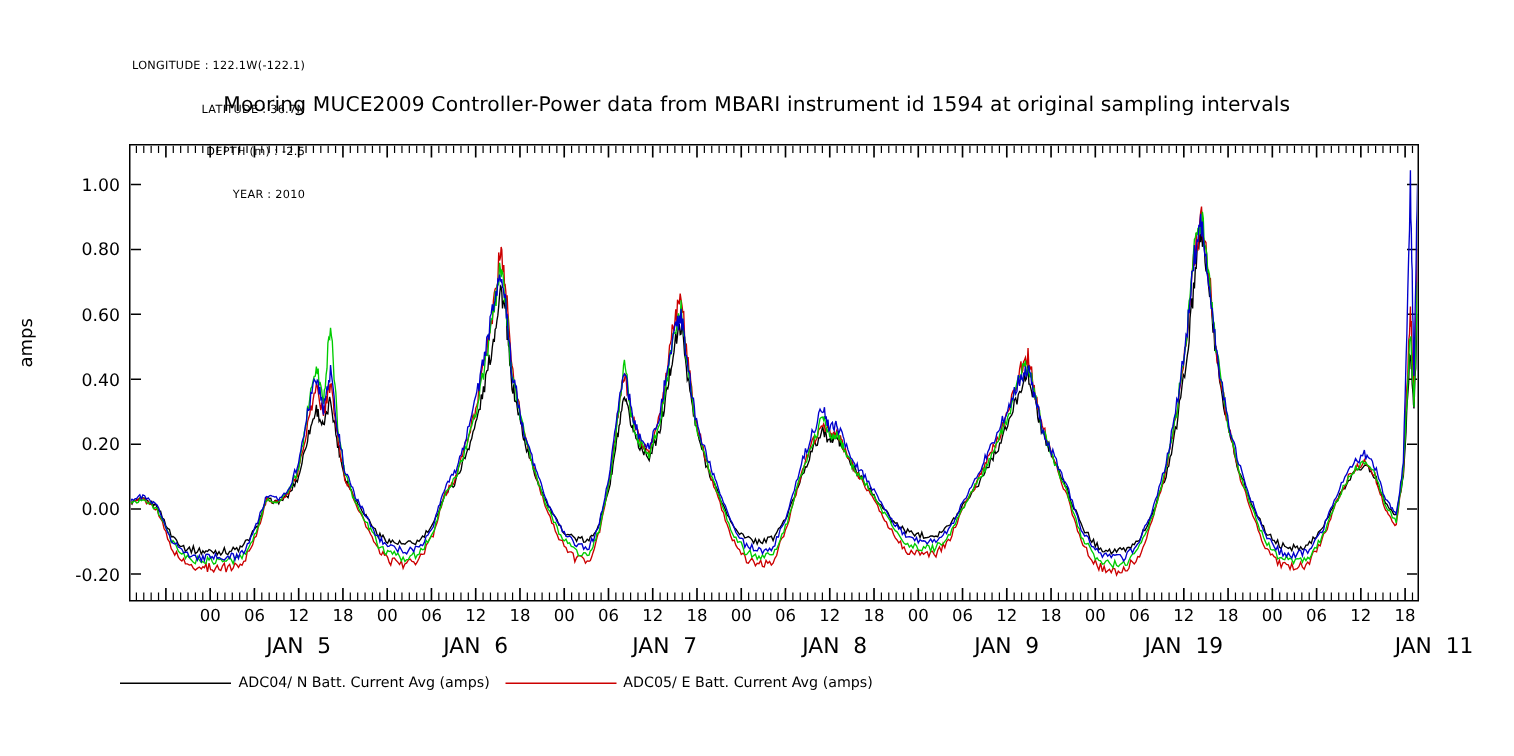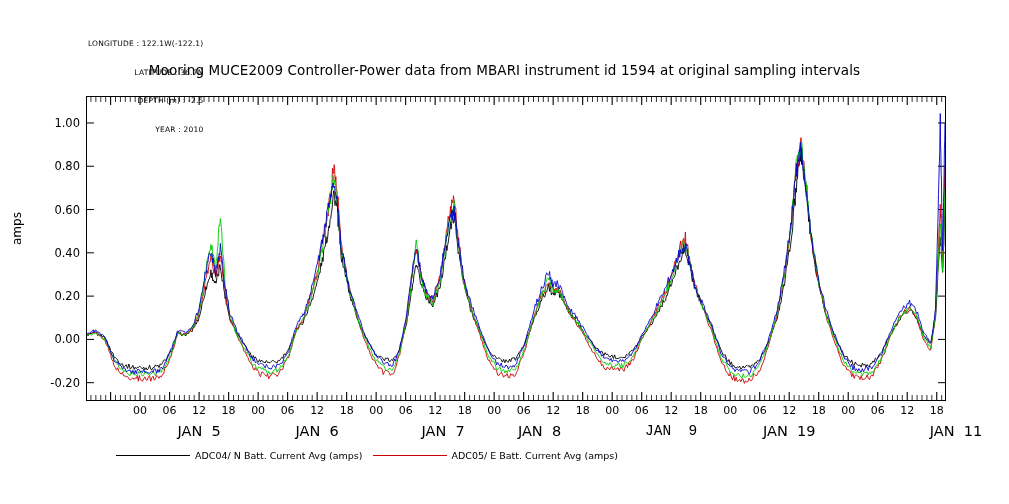--- a/index.html
+++ b/index.html
@@ -86,21 +86,21 @@
     left: 0;
     top: 446px;
     width: 1009px;
     font-size: 9.5px;
   }
   .legend-row {
     display: flex;
     flex-direction: row;
     align-items: center;
     height: 18px;
-    padding-left: 116px;
+    padding-left: 80px;
   }
   .legend-item {
     display: flex;
     align-items: center;
     white-space: nowrap;
     margin-right: 10px;
   }
   .legend-line {
     display: inline-block;
     width: 74px;
@@ -163,22 +163,22 @@
       <div class="xtick-hour" style="left: 818.719px;">18</div>
       <div class="xtick-hour" style="left: 848.224px;">00</div>
       <div class="xtick-hour" style="left: 877.729px;">06</div>
       <div class="xtick-hour" style="left: 907.234px;">12</div>
       <div class="xtick-hour" style="left: 936.739px;">18</div>
     </div>
   <div id="xday-labels">
       <div class="xday" style="left: 199.118px;">JAN  5</div>
       <div class="xday" style="left: 317.138px;">JAN  6</div>
       <div class="xday" style="left: 435.157px; padding-left: 16px;">JAN  7</div>
-      <div class="xday" style="left: 531px; padding-left: 17px;">JAN  8</div>
-      <div class="xday" style="left: 671.195px; font-family: Liberation Mono, monospace;">JAN  9</div>
+      <div class="xday" style="left: 548px; padding-left: 17px;">JAN  8</div>
+      <div class="xday" style="left: 671.195px;">JAN  9</div>
       <div class="xday" style="left: 789.215px;">JAN  19</div>
       <div class="xday" style="left: 956px;">JAN  11</div>
     </div>
 
   <div class="plot-frame">
     <svg id="plot-svg" width="858" height="303" viewBox="0 0 858 303">
         <g>
           <line x1="3.9339752407152537" y1="0" x2="3.9339752407152537" y2="5" stroke="#000" stroke-width="0.8"></line>
           <line x1="3.9339752407152537" y1="303" x2="3.9339752407152537" y2="298" stroke="#000" stroke-width="0.8"></line>
           <line x1="8.851444291609374" y1="0" x2="8.851444291609374" y2="5" stroke="#000" stroke-width="0.8"></line>

